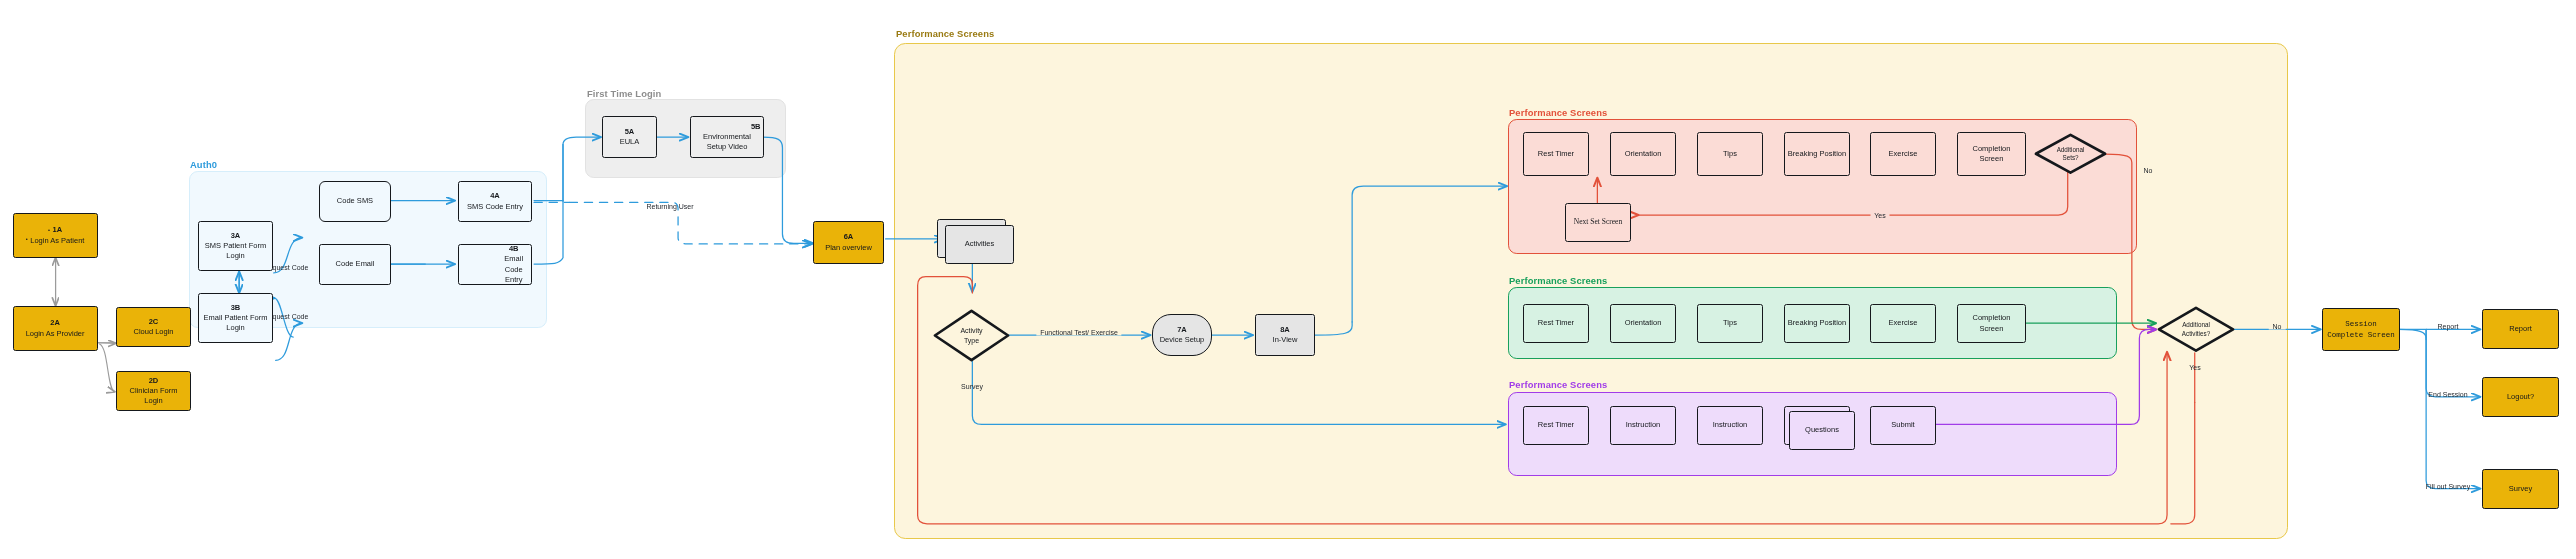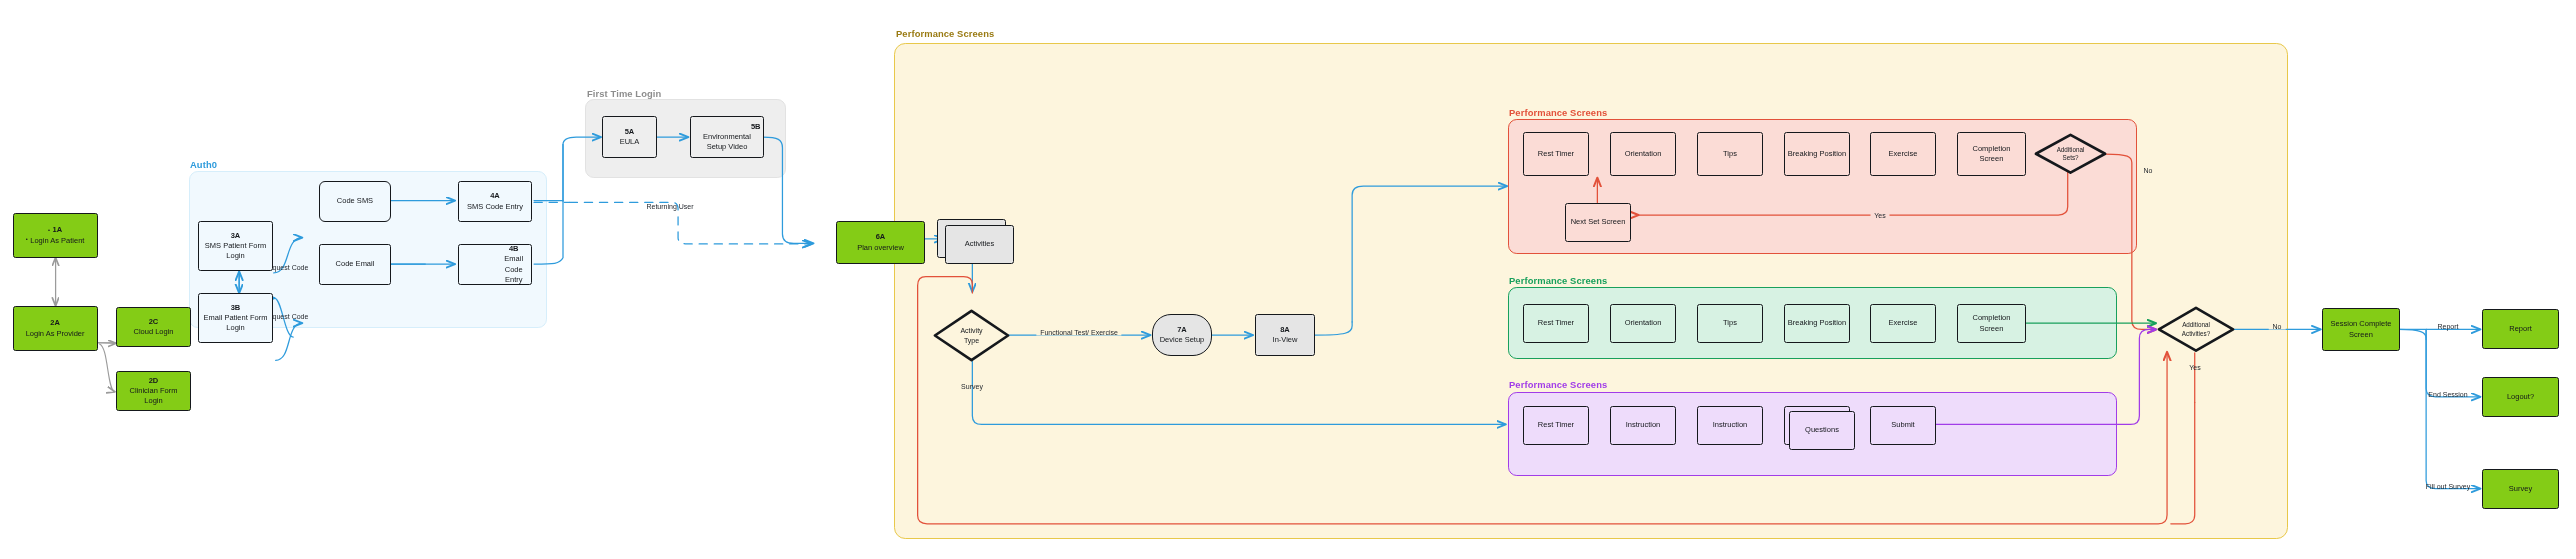--- a/index.html
+++ b/index.html
@@ -24,21 +24,21 @@
   .l-red{color:#e2513a;}
 
   .g-green{background:#d7f2e3;border:1.3px solid #18a05c;}
   .l-green{color:#18a05c;}
 
   .g-purple{background:#eedcfb;border:1.3px solid #a13ce8;}
   .l-purple{color:#a13ce8;}
 
   
   .node{position:absolute;box-sizing:border-box;border:1.5px solid #15181c;border-radius:2.5px;
-        background:#84cc16;display:flex;flex-direction:column;align-items:center;justify-content:center;
+        background:#eab308;display:flex;flex-direction:column;align-items:center;justify-content:center;
         text-align:center;color:#15181c;line-height:1.35;padding:1.3px 2.5px;}
   .node .code{font-weight:bold;font-size:7.5px;}
   .node .cap{font-size:7.5px;}
 
   .node.on-red{background:#fbdcd6;}
   .node.on-green{background:#d7f2e3;}
   .node.on-purple{background:#eedcfb;}
   .node.on-yellow{background:#e5e5e5;}
   .node.on-grey{background:#eeeeee;}
   .node.on-blue{background:#f1f9fe;}
@@ -271,21 +271,21 @@
   <div class="node on-grey" style="left:602px;top:116px;width:55px;height:42px;">
     <div class="code">5A</div>
     <div class="cap">EULA</div>
   </div>
 
   <div class="node on-grey" style="left:690px;top:116px;width:74px;height:42px;align-items:flex-end;">
     <div class="code">5B</div>
     <div class="cap sm">Environmental Setup Video</div>
   </div>
 
-  <div class="node" style="left:813px;top:221px;width:89px;height:43px;margin-left:23px;">
+  <div class="node" style="left:813px;top:221px;width:71px;height:43px;">
     <div class="code">6A</div>
     <div class="cap">Plan overview</div>
   </div>
 
   <div class="node on-yellow stack-back" style="left:937px;top:219px;width:69px;height:39px;"></div>
   <div class="node on-yellow stack-front" style="left:945px;top:225px;width:69px;height:39px;">
     <div class="cap">Activities</div>
   </div>
 
   <div class="diamond" style="left:933px;top:309px;width:77px;height:53px;">
@@ -319,21 +319,21 @@
   </div>
   <div class="node on-red" style="left:1784px;top:132px;width:66px;height:44px;">
     <div class="cap sm">Breaking Position</div>
   </div>
   <div class="node on-red" style="left:1870px;top:132px;width:66px;height:44px;">
     <div class="cap sm">Exercise</div>
   </div>
   <div class="node on-red" style="left:1957px;top:132px;width:69px;height:44px;">
     <div class="cap tiny">Completion Screen</div>
   </div>
-  <div class="node on-red" style="left:1565px;top:203px;width:66px;height:39px;">
+  <div class="node on-red" style="left:1565px;top:203px;width:66px;height:39px;font-family:Liberation Serif, serif;">
     <div class="cap tiny">Next Set Screen</div>
   </div>
 
   <div class="diamond" style="left:2034px;top:133px;width:73px;height:42px;">
     <svg class="dshape" viewBox="0 0 116 66" preserveAspectRatio="none">
       <polygon points="58,3 113,33 58,63 3,33" fill="#fbdcd6" stroke="#15181c" stroke-width="4.2" stroke-linejoin="round"></polygon>
     </svg>
     <div class="dtxt" style="font-size:6.3px;">
       <div>Additional</div>
       <div>Sets?</div>
@@ -379,21 +379,21 @@
   <div class="diamond" style="left:2157px;top:306px;width:78px;height:47px;">
     <svg class="dshape" viewBox="0 0 124 74" preserveAspectRatio="none">
       <polygon points="62,3 121,37 62,71 3,37" fill="#fdf5dd" stroke="#15181c" stroke-width="4.2" stroke-linejoin="round"></polygon>
     </svg>
     <div class="dtxt" style="font-size:6.3px;">
       <div>Additional</div>
       <div>Activities?</div>
     </div>
   </div>
 
-  <div class="node" style="left:2322px;top:308px;width:78px;height:43px;">
+  <div class="node" style="left:2322px;top:308px;width:78px;height:43px;font-family:Liberation Mono, monospace;">
     <div class="cap sm">Session Complete Screen</div>
   </div>
 
   <div class="node" style="left:2482px;top:309px;width:77px;height:40px;">
     <div class="cap">Report</div>
   </div>
   <div class="node" style="left:2482px;top:377px;width:77px;height:40px;">
     <div class="cap">Logout?</div>
   </div>
   <div class="node" style="left:2482px;top:469px;width:77px;height:40px;">

